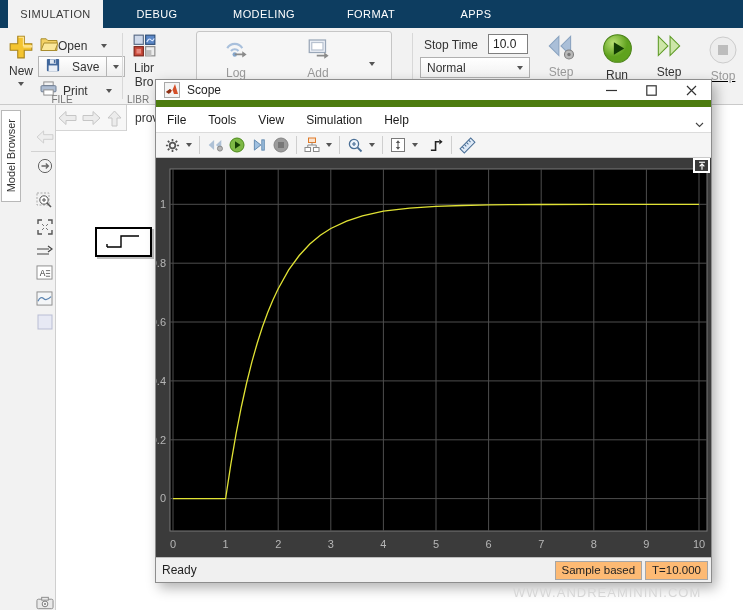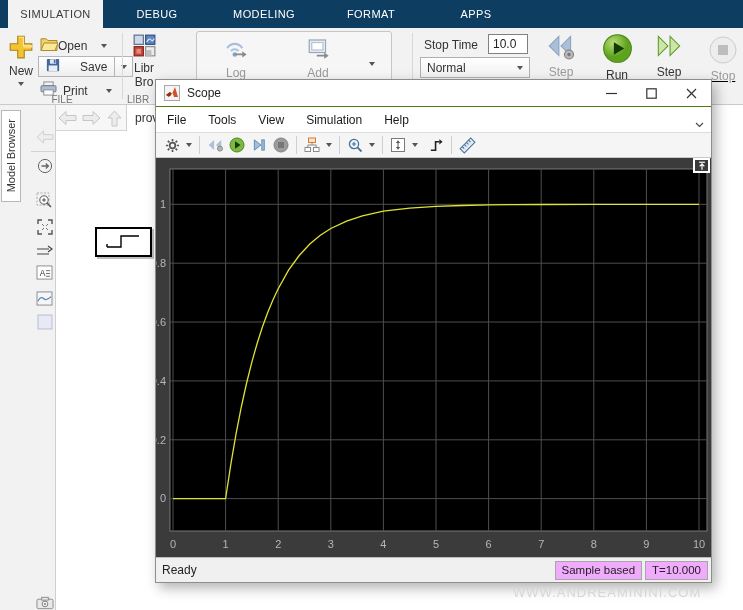--- a/index.html
+++ b/index.html
@@ -13,21 +13,21 @@
   .tab.active { background:#f2f2f2; color:#3a3a3a; }
 
   
   .ribbon { position:absolute; left:0; top:28px; width:743px; height:77px; background:#f2f2f2; border-bottom:1px solid #cacaca; }
   .rlabel { font-size:12px; color:#333; }
   .rlabel.dis { color:#9a9a9a; }
   .section-label { position:absolute; font-size:10px; color:#767676; }
   .caret { width:0; height:0; border-left:3.5px solid transparent; border-right:3.5px solid transparent; border-top:4.5px solid #555; display:inline-block; }
   .vsep { position:absolute; width:1px; background:#d8d8d8; }
   .savebox { position:absolute; display:flex; align-items:center; border:1px solid #b5b5b5; background:linear-gradient(#ffffff,#eeeeee); height:21px; }
-  .savebox .part { display:flex; align-items:center; gap:20px; padding:0 7px; height:100%; }
+  .savebox .part { display:flex; align-items:center; gap:12px; padding:0 7px; height:100%; }
   .savebox .dd { border-left:1px solid #b5b5b5; width:18px; display:flex; align-items:center; justify-content:center; height:100%; }
   .prep-group { position:absolute; border:1px solid #c6c6c6; border-radius:3px; background:#f6f6f6; }
   .ribbon-btn { position:absolute; display:flex; flex-direction:column; align-items:center; }
   .stoptime-input { position:absolute; width:40px; height:20px; border:1px solid #7f7f7f; font-size:12px; padding:0 4px; font-family:"Liberation Sans",sans-serif; background:#fff; color:#222; }
   .mode-select { position:absolute; width:110px; height:21px; border:1px solid #b0b0b0; background:linear-gradient(#fff,#f1f1f1); display:flex; align-items:center; font-size:12px; color:#333; padding:0 6px; justify-content:space-between; }
 
   
   .navrow { position:absolute; left:56px; top:105px; width:687px; height:26px; background:#f7f7f7; border-bottom:1px solid #d5d5d5; }
   .crumbpanel { position:absolute; left:70px; top:0; width:617px; height:26px; background:#fff; border-left:1px solid #d0d0d0; display:flex; align-items:center; padding-left:8px; font-size:12px; color:#333; }
   .navarrow { position:absolute; top:5px; width:19px; height:16px; }
@@ -38,36 +38,36 @@
   .mb-tab span { writing-mode:vertical-rl; transform:rotate(180deg); font-size:11px; color:#333; white-space:nowrap; }
   .sbtn { position:absolute; left:35px; width:19px; height:19px; display:flex; align-items:center; justify-content:center; }
   .ssep { position:absolute; left:31px; width:24px; height:1px; background:#d2d2d2; }
 
   
   .canvas { position:absolute; left:56px; top:131px; width:687px; height:479px; background:#fff; }
   .step-block { position:absolute; left:39px; top:96px; width:57px; height:30px; background:#fff; border:2px solid #000; box-shadow:2px 2px 0 rgba(0,0,0,.25); display:flex; align-items:center; justify-content:center; }
 
   
   .scope { position:absolute; left:155px; top:79px; width:557px; height:504px; background:#fff; border:1px solid #8d8d8d; box-shadow:4px 5px 12px rgba(0,0,0,.30); }
-  .sc-title { position:relative; height:27px; background:#fff; display:flex; align-items:center; border-bottom:1px solid #4d7c0f; }
+  .sc-title { position:relative; height:27px; background:#fff; display:flex; align-items:center; border-bottom:7px solid #4d7c0f; }
   .sc-title .ttl { font-size:12px; color:#222; margin-left:7px; }
   .sc-title .spacer { flex:1; }
   .winbtn { width:40px; height:26px; display:flex; align-items:center; justify-content:center; }
   .sc-menu { position:relative; height:25px; display:flex; align-items:center; gap:0; padding-left:11px; background:#fff; }
   .sc-menu .mi { font-size:12px; color:#1a1a1a; margin-right:22px; }
   .menu-chev { position:absolute; right:7px; top:8px; }
   .sc-toolbar { position:relative; height:26px; background:#f5f5f5; border-top:1px solid #dcdcdc; border-bottom:1px solid #c9c9c9; display:flex; align-items:center; padding-left:5px; }
   .tbtn { width:22px; height:20px; display:flex; align-items:center; justify-content:center; }
   .tcaret { width:12px; display:flex; justify-content:center; }
   .tsep { width:1px; height:18px; background:#cfcfcf; margin:0 4px; }
   .sc-plot { position:relative; width:555px; height:399px; background:#3b3b3b; overflow:hidden; }
   .undock { position:absolute; right:1px; top:0; width:17px; height:15px; background:#3b3b3b; border:2px solid #fff; display:flex; align-items:center; justify-content:center; }
   .sc-status { position:relative; height:25px; background:#f0f0f0; border-top:1px solid #bdbdbd; display:flex; align-items:center; font-size:12px; color:#222; }
   .sc-status .ready { margin-left:6px; flex:1; }
-  .spanel { border:1px solid #a6a6a6; background:#f0abfc; height:19px; display:flex; align-items:center; padding:0 6px; font-size:11.5px; margin-right:3px; }
+  .spanel { border:1px solid #a6a6a6; background:#fdba74; height:19px; display:flex; align-items:center; padding:0 6px; font-size:11.5px; margin-right:3px; }
 
   .watermark { position:absolute; left:513px; top:585px; font-size:13px; letter-spacing:1px; color:#d6d6d6; }
 </style>
 </head>
 <body>
 
 <div id="app">
 
   <div class="tabbar">
     <div class="tab active" style="left:8px; width:95px;">

